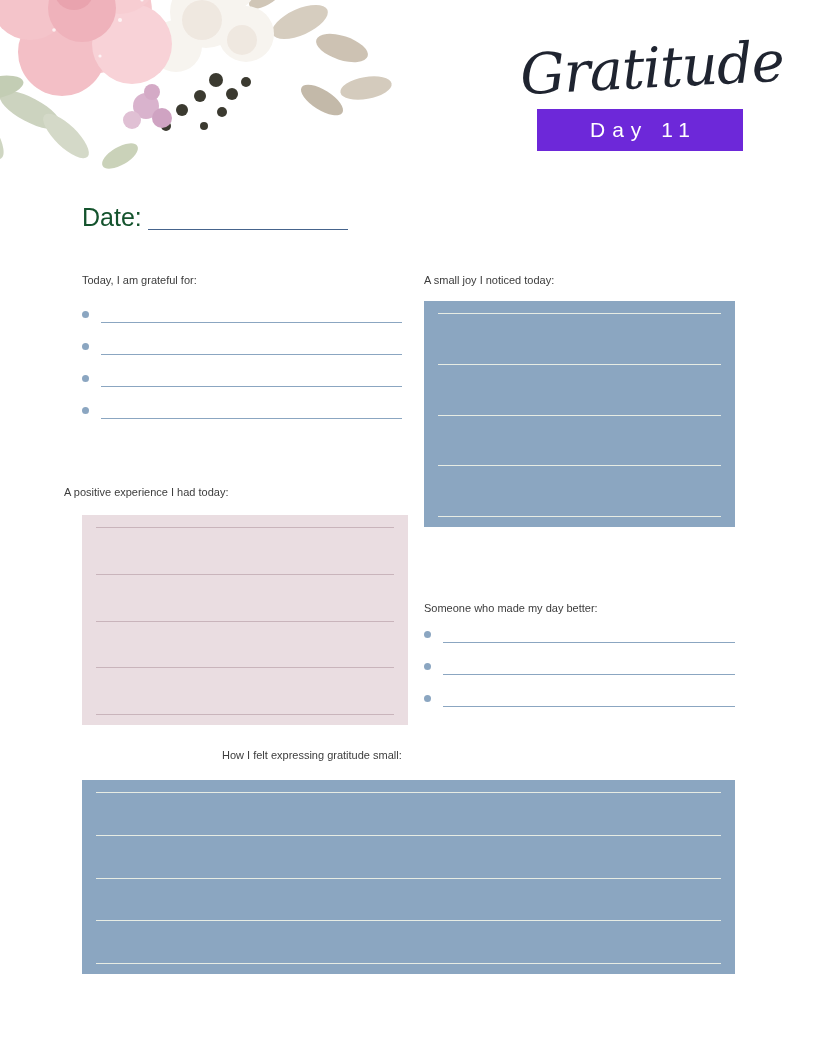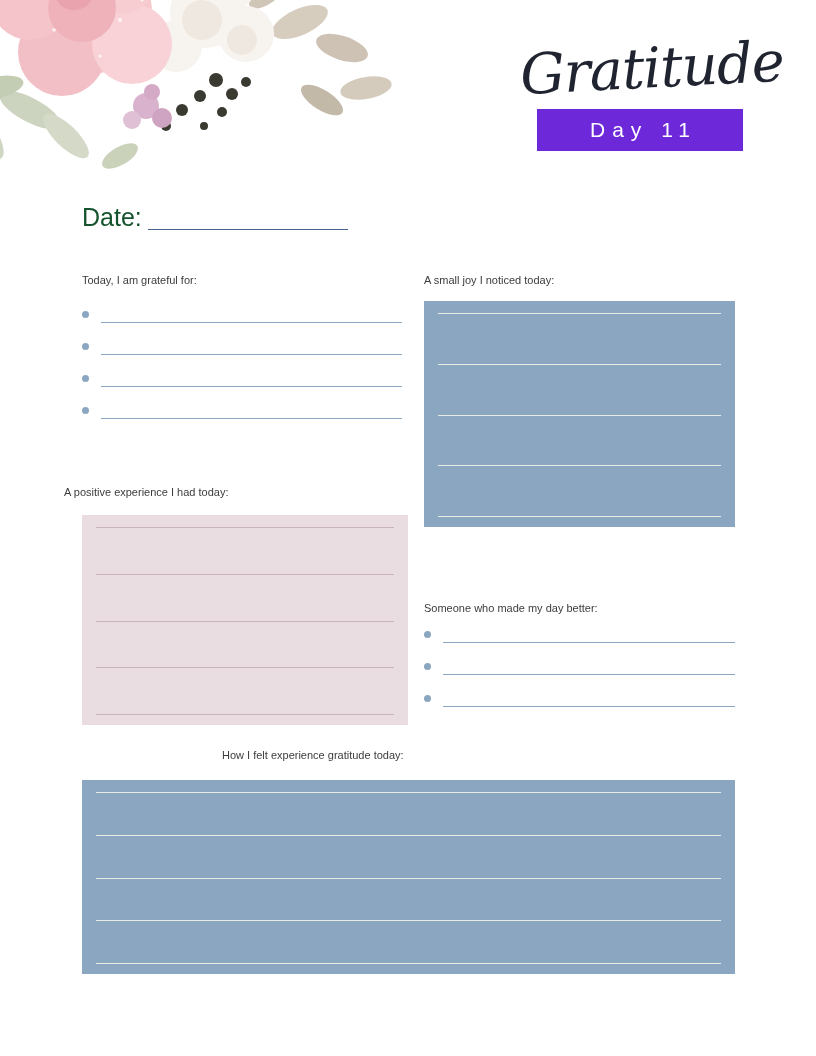--- a/index.html
+++ b/index.html
@@ -230,21 +230,21 @@
 
 <div class="date-row">
   <div class="date-label">Date:</div>
   <div class="date-rule"></div>
 </div>
 
 <div id="h-grateful" class="heading">Today, I am grateful for:</div>
 <div id="h-smalljoy" class="heading">A small joy I noticed today:</div>
 <div id="h-positive" class="heading">A positive experience I had today:</div>
 <div id="h-someone" class="heading">Someone who made my day better:</div>
-<div id="h-felt" class="heading">How I felt experience gratitude today:</div>
+<div id="h-felt" class="heading">How I felt expressing gratitude small:</div>
 
 <div id="list-grateful" class="bullet-list">
   <div class="bullet-row">
     <span class="bullet-dot"></span>
     <span class="bullet-rule"></span>
   </div>
   <div class="bullet-row">
     <span class="bullet-dot"></span>
     <span class="bullet-rule"></span>
   </div>

